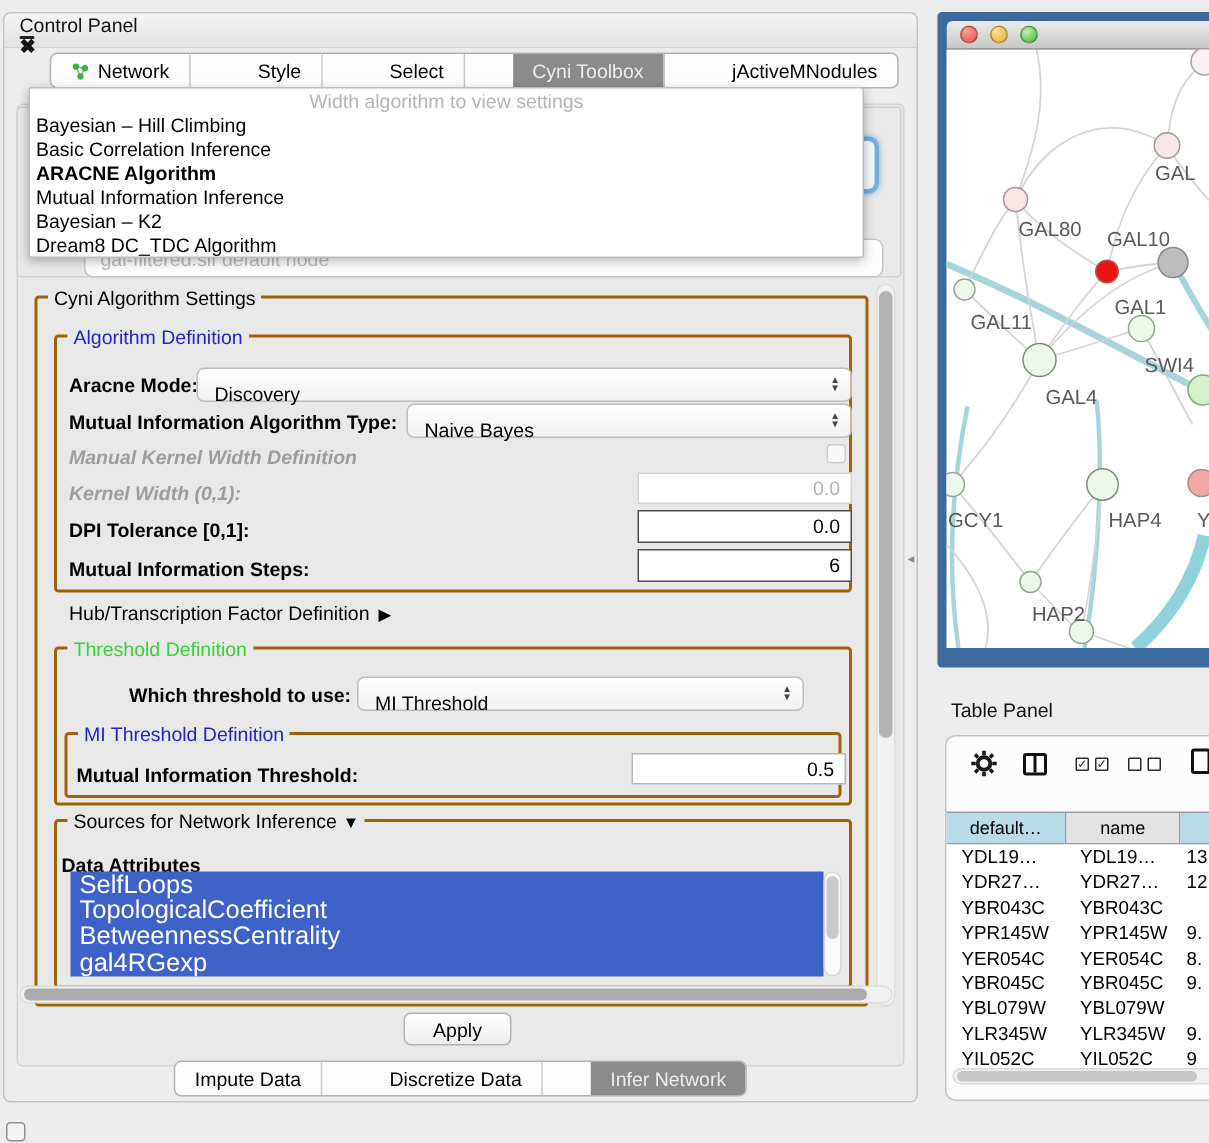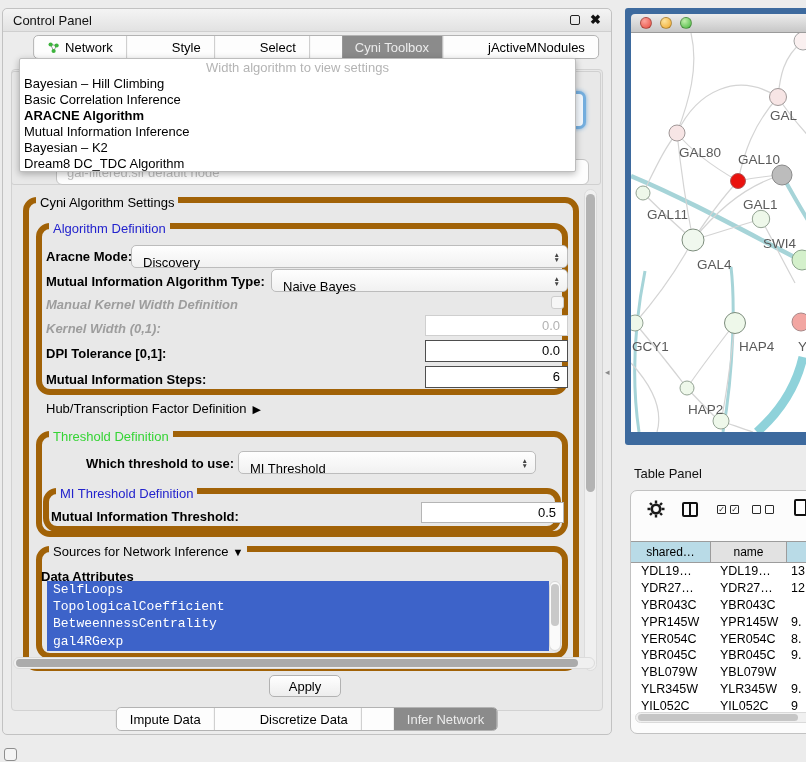--- a/index.html
+++ b/index.html
@@ -5,21 +5,21 @@
   * { box-sizing: border-box; margin: 0; padding: 0; }
   html,body { width:806px; height:762px; }
   body { font-family: "Liberation Sans", sans-serif; background:#ececec; overflow:hidden; }
   .stage { position:relative; width:806px; height:762px; background:#ececec; overflow:hidden; }
 
   
   .control-panel { position:absolute; left:2px; top:8px; width:610px; height:727px;
     background:#ececec; border:1px solid #c2c2c2; border-radius:5px; }
   .cp-titlebar { position:absolute; left:0; top:0; right:0; height:23px;
     background:linear-gradient(#f4f4f4,#e2e2e2); border-bottom:1px solid #cfcfcf;
-    border-radius:5px 5px 0 0; display:flex; align-items:center; padding:0 10px; }
+    border-radius:5px 5px 0 0; display:flex; padding:0 10px;flex-direction:column; }
   .cp-title { font-size:13px; color:#111; flex:1; }
   .cp-float { width:10px; height:10px; border:1.6px solid #222; border-radius:2px; margin-right:10px; }
   .cp-close { font-size:13px; font-weight:bold; color:#111; line-height:10px; }
 
   .inner-card { position:absolute; left:8px; top:60px; width:592px; height:642px;
     background:#e8e8e8; border:1px solid #d2d2d2; border-radius:4px; }
 
   
   .tabbar { position:absolute; display:flex; height:24px; background:#fdfdfd;
     border:1px solid #b3b3b3; border-radius:5px; overflow:hidden; font-size:13px; z-index:3;gap:32px; }
@@ -49,21 +49,21 @@
 
   
   .vsb { position:absolute; left:581px; top:180px; width:13px; height:482px;
     background:#f0f0f0; border:1px solid #dcdcdc; border-radius:7px; z-index:3; }
   .vsb-thumb { position:absolute; left:1px; top:4px; width:9px; height:298px; background:#b3b3b3; border-radius:5px; }
   .hsb { position:absolute; left:10px; top:648px; width:582px; height:12px;
     background:#f0f0f0; border:1px solid #dcdcdc; border-radius:7px; z-index:3; }
   .hsb-thumb { position:absolute; left:2px; top:1px; width:562px; height:8px; background:#ababab; border-radius:5px; }
 
   
-  .gb { position:absolute; border:6px solid #a16207; border-radius:14px; z-index:2; }
+  .gb { position:absolute; border:2px solid #a16207; border-radius:3px; z-index:2; }
   .gb-title { position:absolute; top:-8px; left:7px; background:#e8e8e8; padding:0 4px;
     font-size:13px; white-space:nowrap; }
   .t-blue { color:#2323cd; }
   .t-green { color:#35d435; }
 
   .lbl { position:absolute; font-size:13px; color:#000; white-space:nowrap; z-index:3; }
   .lbl.b { font-weight:bold; }
   .lbl.dis { color:#9d9d9d; font-weight:bold;font-style:italic; }
 
   .combo { position:absolute; background:linear-gradient(#fefefe,#f1f1f1);
@@ -79,21 +79,21 @@
   .field.plain { border:1px solid #b5b5b5; color:#000; }
 
   .checkbox { position:absolute; width:13px; height:13px; border:1px solid #cdcdcd;
     border-radius:3px; background:#f6f6f6; z-index:3; }
 
   .arrow-right { display:inline-block; font-size:11px; margin-left:6px; color:#000; }
   .arrow-down { font-size:11px; color:#000; margin-left:4px; }
 
   .attr-list { position:absolute; left:44px; top:572px; width:502px; height:70px;
     background:#3d63c9; overflow:hidden; z-index:3; }
-  .attr-item { color:#fff; font-size:13px; line-height:17.2px; padding-left:6px; white-space:nowrap;font-family:Liberation Mono, monospace; }
+  .attr-item { color:#fff; font-size:17px; line-height:17.2px; padding-left:6px; white-space:nowrap; }
   .attr-sb { position:absolute; left:546px; top:572px; width:12px; height:70px;
     background:#fafafa; border:1px solid #d6d6d6; border-radius:6px; z-index:3; }
   .attr-sb-thumb { position:absolute; left:1px; top:2px; width:8px; height:42px; background:#c9c9c9; border-radius:4px; }
 
   .apply-btn { position:absolute; left:266px; top:666px; width:72px; height:22px;
     background:linear-gradient(#ffffff,#ededed); border:1px solid #b2b2b2; border-radius:5px;
     font-size:13px; color:#000; display:flex; align-items:center; justify-content:center; z-index:3; }
 
   .splitter-arrow { position:absolute; left:605px; top:367px; font-size:9px; color:#8a8a8a; }
 
@@ -380,21 +380,21 @@
         <span class="cb">✓</span>
       </div>
       <div class="icon-abs cb-pair" style="left:121px; top:14px;">
         <span class="cb"></span>
         <span class="cb"></span>
       </div>
       <div class="icon-abs doc-icon" style="left:163px; top:8px;"></div>
     </div>
 
     <div class="tp-header">
-      <div class="th hl">shared…</div>
+      <div class="th hl">default…</div>
       <div class="th">name</div>
       <div class="th hl"></div>
     </div>
 
     <div class="tp-rows">
       <div class="tr">
         <span class="td1">YDL19…</span>
           <span class="td2">YDL19…</span>
           <span class="td3">13</span>
       </div>

